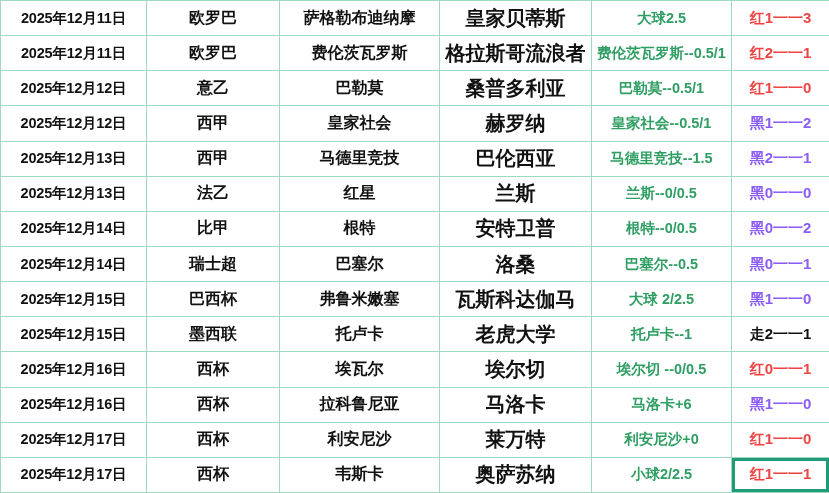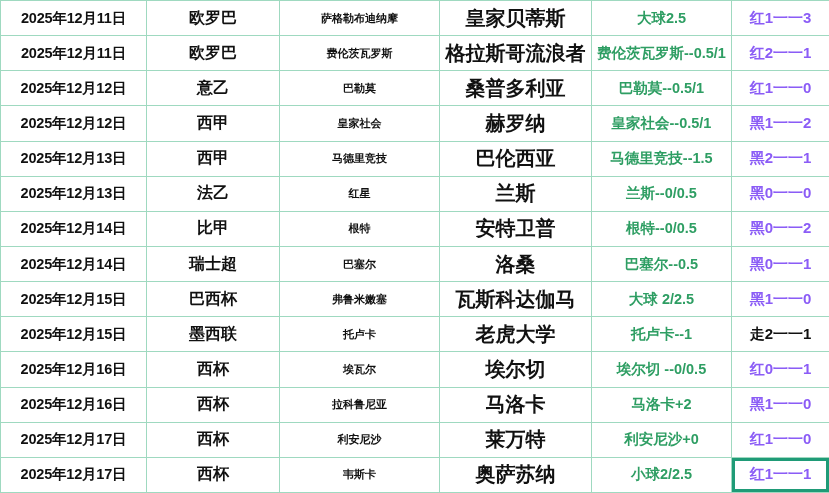--- a/index.html
+++ b/index.html
@@ -32,27 +32,27 @@
   
   col.c-date   { width: 146px; }
   col.c-league { width: 133px; }
   col.c-home   { width: 160px; }
   col.c-away   { width: 152px; }
   col.c-hand   { width: 140px; }
   col.c-result { width: 98px; }
 
   td.date   { font-size: 14.5px; letter-spacing: -0.2px; }
   td.league { font-size: 16px; margin-left: 40px; }
-  td.home   { font-size: 11px; }
+  td.home   { font-size: 16px; }
   td.away   { font-size: 20px; }
   td.hand   { font-size: 14.5px; }
   td.result { font-size: 15px; }
 
   td.hand.green { color: #2e9e63; margin-top: 32px; }
-  td.result .res-red   { color: #8b5cf6; }
+  td.result .res-red   { color: #ef4444; }
   td.result .res-black { color: #8b5cf6; }
   td.result .res-walk  { color: #111111; margin-top: 29px; }
 
   
   td.result.highlight {
     box-shadow: inset 0 0 0 3px #1f9b77;
   }
 </style>
 </head>
 <body>
@@ -153,21 +153,21 @@
         <td class="home">埃瓦尔</td>
         <td class="away">埃尔切</td>
         <td class="hand green">埃尔切 --0/0.5</td>
         <td class="result"><span class="res-red">红0一一1</span></td>
       </tr>
       <tr>
         <td class="date">2025年12月16日</td>
         <td class="league">西杯</td>
         <td class="home">拉科鲁尼亚</td>
         <td class="away">马洛卡</td>
-        <td class="hand green">马洛卡+2</td>
+        <td class="hand green">马洛卡+6</td>
         <td class="result"><span class="res-black">黑1一一0</span></td>
       </tr>
       <tr>
         <td class="date">2025年12月17日</td>
         <td class="league">西杯</td>
         <td class="home">利安尼沙</td>
         <td class="away">莱万特</td>
         <td class="hand green">利安尼沙+0</td>
         <td class="result"><span class="res-red">红1一一0</span></td>
       </tr>

